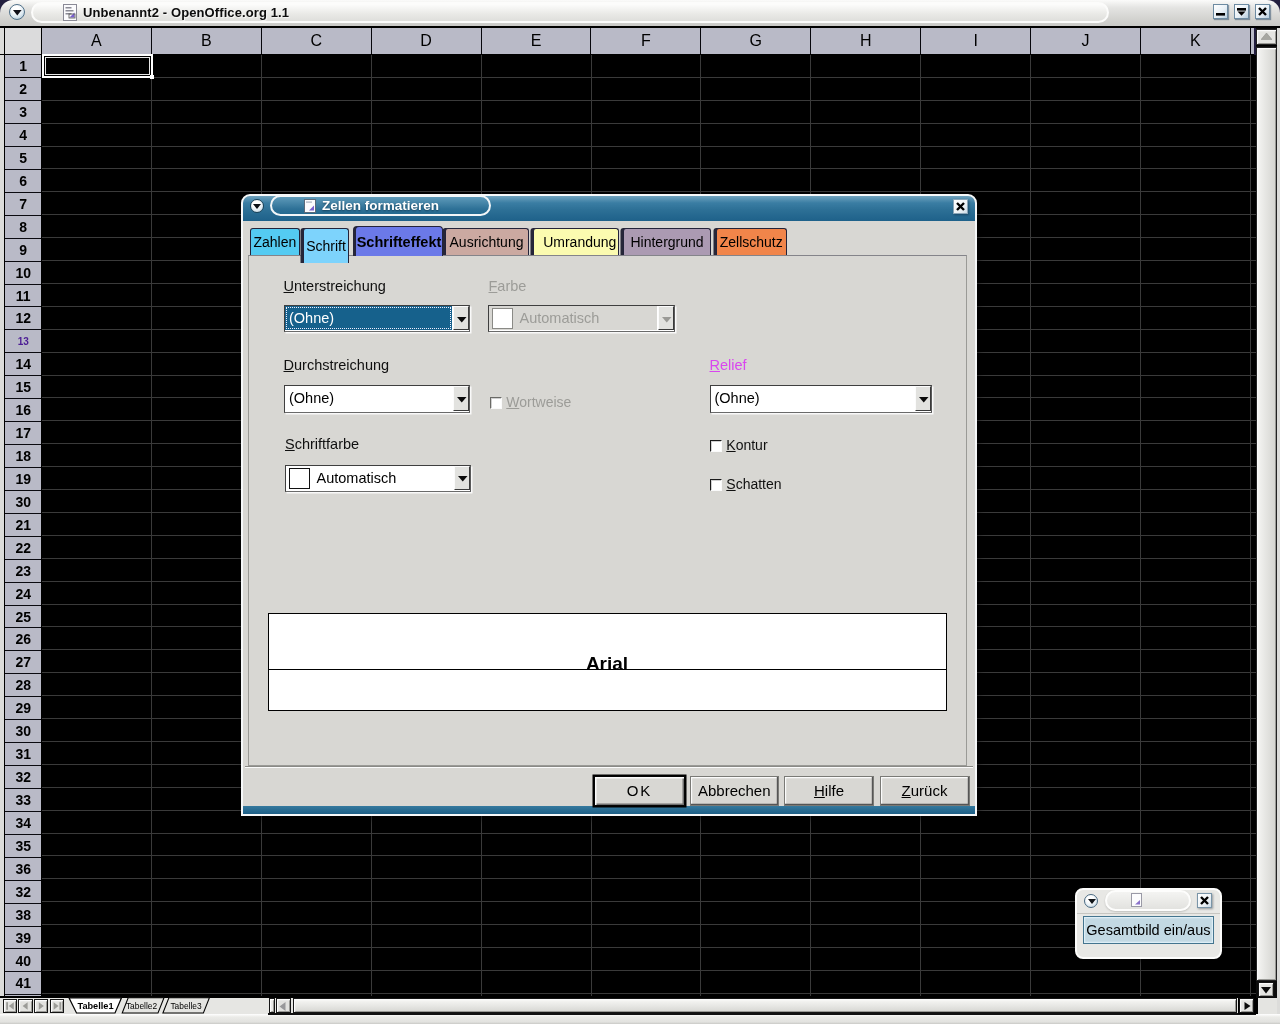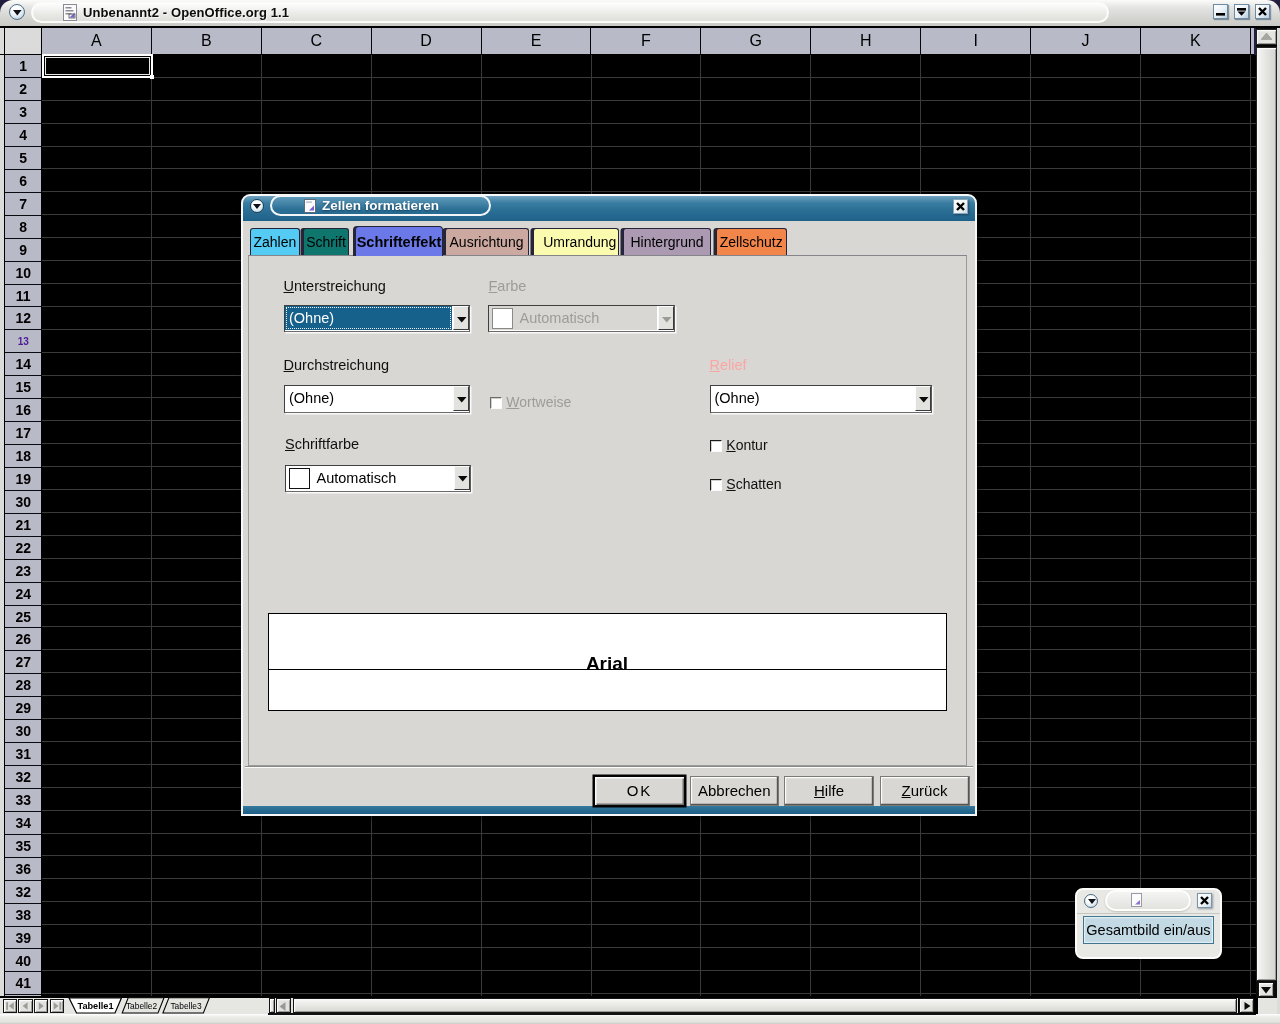--- a/index.html
+++ b/index.html
@@ -210,21 +210,21 @@
 <svg class="a" style="left:955.5px;top:201.5px;" width="9" height="9">
       <path d="M1,1 L8,8 M8,1 L1,8" stroke="#000" stroke-width="2.4"></path>
     </svg>
 <div class="a" style="left:242.5px;top:805.5px;width:732.5px;height:8px;
  background:linear-gradient(180deg,#35799e,#26698f 60%,#1d5f86);"></div>
 <div class="a" style="left:247.5px;top:254.8px;width:719px;height:511px;
  border:1px solid #9a9a96;border-top-color:#84848a;"></div>
 <div class="a" style="left:249.6px;top:228.4px;width:50.5px;height:26.4px;background:#54cbf2;
  border:1px solid #23233a;border-bottom:none;border-radius:3px 3px 0 0;
  display:flex;align-items:center;justify-content:center;font-size:14px;color:#000;">Zahlen</div>
-<div class="a" style="left:303.0px;top:228.4px;width:46.0px;height:27px;background:#0f766e;
+<div class="a" style="left:303.0px;top:228.4px;width:46.0px;height:35px;background:#7dd3fc;
  border:1px solid #23233a;border-bottom:none;border-radius:3px 3px 0 0;box-shadow:-2.5px 0 0 #262638;
  display:flex;align-items:center;justify-content:center;font-size:14px;color:#000;">Schrift</div>
 <div class="a" style="left:355.0px;top:226.3px;width:88.0px;height:29.6px;background:#6b79e8;
  border:1px solid #23233a;border-bottom:none;border-radius:4px 4px 0 0;z-index:5;box-shadow:-2px 0 0 #262638;
  display:flex;align-items:center;justify-content:center;font-size:14.5px;font-weight:bold;color:#000;">Schrifteffekt</div>
 <div class="a" style="left:444.5px;top:228.4px;width:84.0px;height:26.4px;background:#cba9a1;
  border:1px solid #23233a;border-bottom:none;border-radius:3px 3px 0 0;box-shadow:-2.5px 0 0 #262638;
  display:flex;align-items:center;justify-content:center;font-size:14px;color:#000;">Ausrichtung</div>
 <div class="a" style="left:532.5px;top:228.4px;width:86.5px;height:26.4px;background:#fbfbb0;
  border:1px solid #23233a;border-bottom:none;border-radius:3px 3px 0 0;box-shadow:-2.5px 0 0 #262638;
@@ -260,21 +260,21 @@
 <div class="a" style="left:284px;top:384.9px;width:186px;height:28.2px;border:1.5px solid #3f3f3f;border-bottom-color:#6a6a6a;border-right-color:#5a5a5a;box-shadow:1.5px 1.5px 0 rgba(255,255,255,.85);background:#fff;">
       <div style="position:absolute;left:0;top:0;width:167px;height:25.2px;background:#fff;color:#000;font-size:14.5px;display:flex;align-items:center;box-sizing:border-box;padding-left:4px;">(Ohne)</div>
       <div style="position:absolute;right:0;top:0;width:16px;height:25.2px;background:#e2e2df;border:1px solid #3a3a3a;border-top-color:#fbfbfb;border-left-color:#fbfbfb;box-sizing:border-box;">
         <svg style="position:absolute;left:3px;top:10.1px;" width="10" height="6">
           <polygon points="0,0 9.5,0 4.75,5.5" fill="#0a0a0a"></polygon>
         </svg>
       </div>
     </div>
 <div class="a" style="left:489.8px;top:396.8px;width:12.5px;height:12.5px;background:#fff;border-top:1.8px solid #6a6a66;border-left:1.8px solid #6a6a66;border-bottom:1.5px solid #fafafa;border-right:1.5px solid #fafafa;box-shadow:1px 1px 0 rgba(120,120,120,.35) inset;"></div>
     <div class="a" style="left:506.3px;top:394.3px;font-size:14px;color:#9c9c98;"><u>W</u>ortweise</div>
-<div class="a" style="left:709.5px;top:356.7px;font-size:14.5px;color:#fca5a5;text-decoration-thickness:1px;"><u>R</u>elief</div>
+<div class="a" style="left:709.5px;top:356.7px;font-size:14.5px;color:#d946ef;text-decoration-thickness:1px;"><u>R</u>elief</div>
 <div class="a" style="left:709.5px;top:384.9px;width:222.5px;height:28.2px;border:1.5px solid #3f3f3f;border-bottom-color:#6a6a6a;border-right-color:#5a5a5a;box-shadow:1.5px 1.5px 0 rgba(255,255,255,.85);background:#fff;">
       <div style="position:absolute;left:0;top:0;width:203.5px;height:25.2px;background:#fff;color:#000;font-size:14.5px;display:flex;align-items:center;box-sizing:border-box;padding-left:4px;">(Ohne)</div>
       <div style="position:absolute;right:0;top:0;width:16px;height:25.2px;background:#e2e2df;border:1px solid #3a3a3a;border-top-color:#fbfbfb;border-left-color:#fbfbfb;box-sizing:border-box;">
         <svg style="position:absolute;left:3px;top:10.1px;" width="10" height="6">
           <polygon points="0,0 9.5,0 4.75,5.5" fill="#0a0a0a"></polygon>
         </svg>
       </div>
     </div>
 <div class="a" style="left:285px;top:436.2px;font-size:14.5px;color:#101010;text-decoration-thickness:1px;"><u>S</u>chriftfarbe</div>
 <div class="a" style="left:284.5px;top:464.6px;width:186px;height:27.9px;border:1.5px solid #3f3f3f;border-bottom-color:#6a6a6a;border-right-color:#5a5a5a;box-shadow:1.5px 1.5px 0 rgba(255,255,255,.85);background:#fff;">

